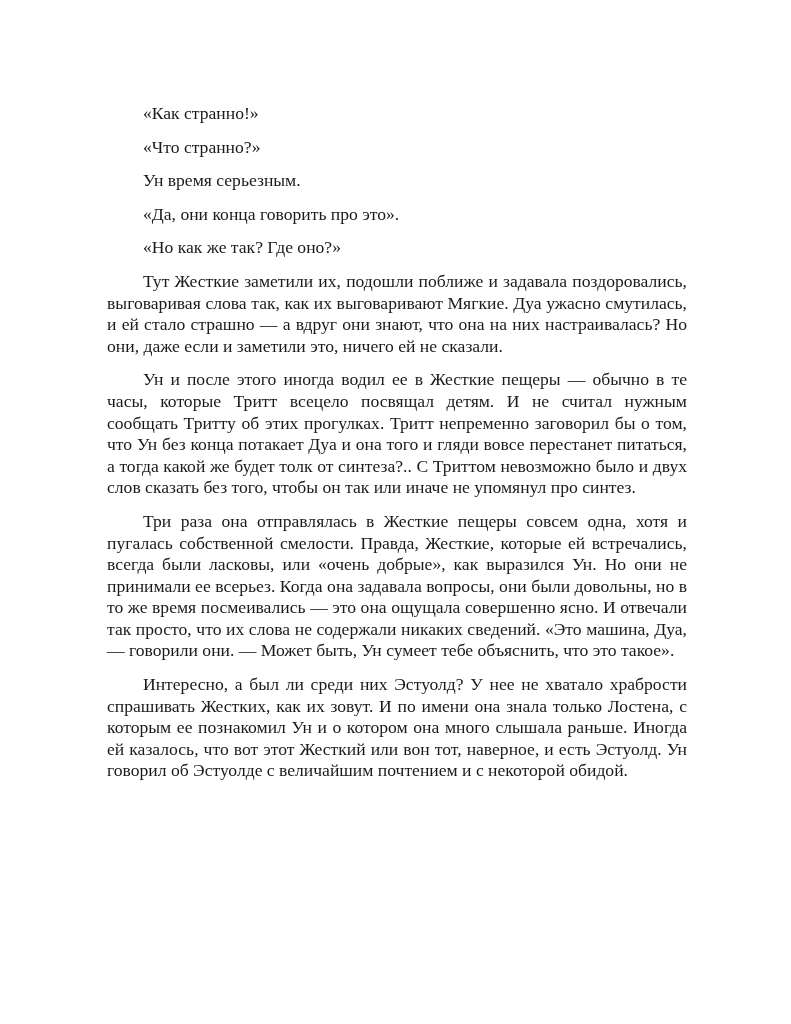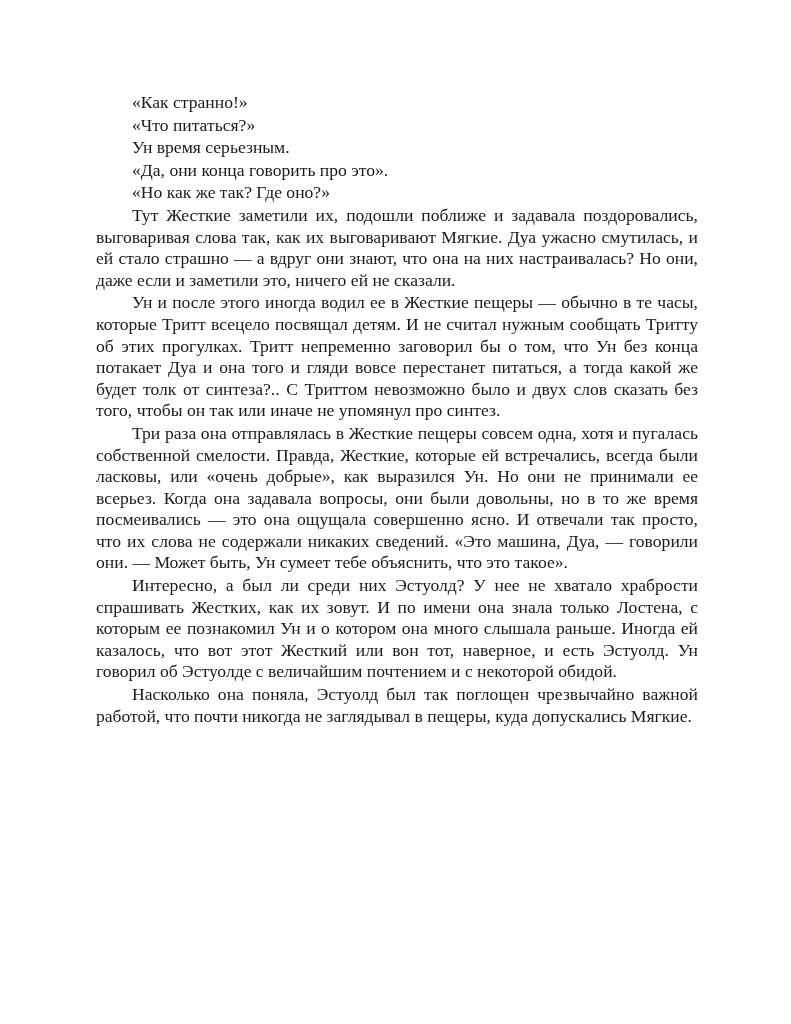--- a/index.html
+++ b/index.html
@@ -17,35 +17,34 @@
       position: absolute;
       left: 95px;
       top: 91px;
       width: 604px;
       font-family: "Liberation Serif", serif;
       font-size: 17.6px;
       line-height: 21.6px;
       color: #1a1a1a;
     }
     .page p {
-      margin: 1px;
+      margin: 12px;
       text-indent: 36px;
       text-align: justify;
     }
     .page p.dialog {
       text-align: left;
     }
   </style>
 </head>
 <body>
 
 <div class="page">
   <p class="dialog">«Как странно!»</p>
-  <p class="dialog">«Что питаться?»</p>
+  <p class="dialog">«Что странно?»</p>
   <p class="dialog">Ун время серьезным.</p>
   <p class="dialog">«Да, они конца говорить про это».</p>
   <p class="dialog">«Но как же так? Где оно?»</p>
   <p>Тут Жесткие заметили их, подошли поближе и задавала поздоровались, выговаривая слова так, как их выговаривают Мягкие. Дуа ужасно смутилась, и ей стало страшно — а вдруг они знают, что она на них настраивалась? Но они, даже если и заметили это, ничего ей не сказали.</p>
   <p>Ун и после этого иногда водил ее в Жесткие пещеры — обычно в те часы, которые Тритт всецело посвящал детям. И не считал нужным сообщать Тритту об этих прогулках. Тритт непременно заговорил бы о том, что Ун без конца потакает Дуа и она того и гляди вовсе перестанет питаться, а тогда какой же будет толк от синтеза?.. С Триттом невозможно было и двух слов сказать без того, чтобы он так или иначе не упомянул про синтез.</p>
   <p>Три раза она отправлялась в Жесткие пещеры совсем одна, хотя и пугалась собственной смелости. Правда, Жесткие, которые ей встречались, всегда были ласковы, или «очень добрые», как выразился Ун. Но они не принимали ее всерьез. Когда она задавала вопросы, они были довольны, но в то же время посмеивались — это она ощущала совершенно ясно. И отвечали так просто, что их слова не содержали никаких сведений. «Это машина, Дуа, — говорили они. — Может быть, Ун сумеет тебе объяснить, что это такое».</p>
   <p>Интересно, а был ли среди них Эстуолд? У нее не хватало храбрости спрашивать Жестких, как их зовут. И по имени она знала только Лостена, с которым ее познакомил Ун и о котором она много слышала раньше. Иногда ей казалось, что вот этот Жесткий или вон тот, наверное, и есть Эстуолд. Ун говорил об Эстуолде с величайшим почтением и с некоторой обидой.</p>
-  <p>Насколько она поняла, Эстуолд был так поглощен чрезвычайно важной работой, что почти никогда не заглядывал в пещеры, куда допускались Мягкие.</p>
 </div>
 
 </body></html>

